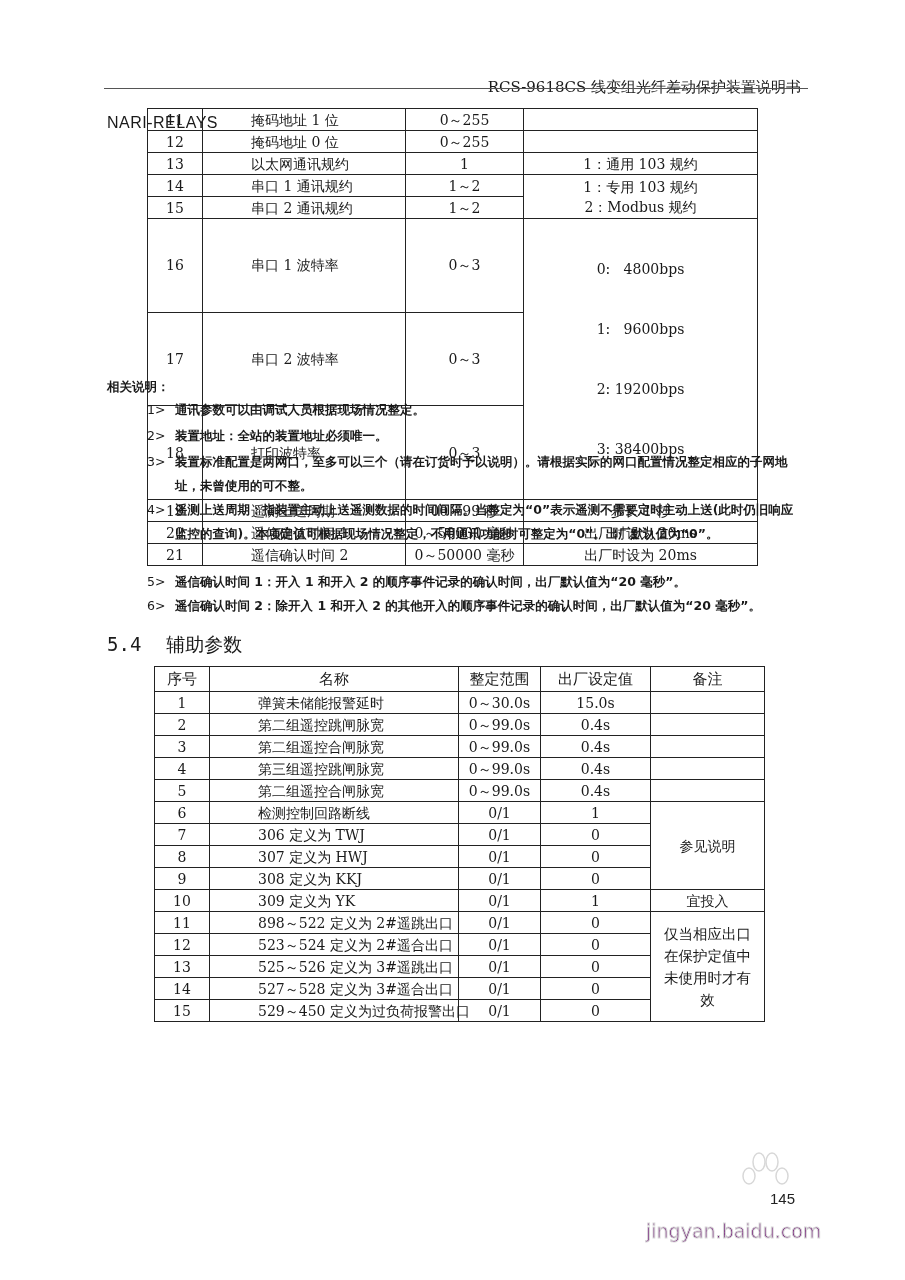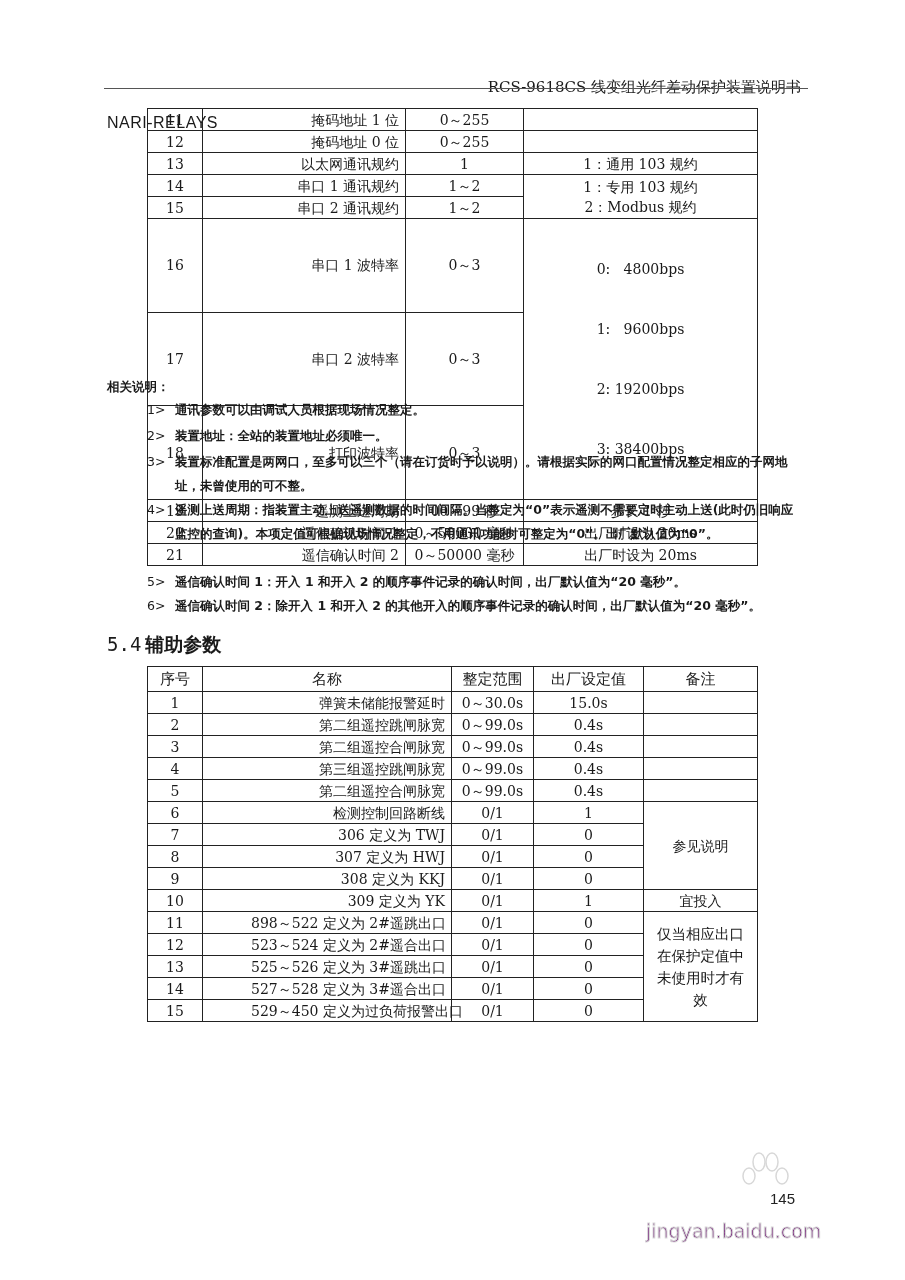--- a/index.html
+++ b/index.html
@@ -6,38 +6,38 @@
   body { width: 905px; height: 1280px; position: relative; overflow: hidden;
          font-family: "DejaVu Serif", "Liberation Serif", serif; color: #1a1a1a; }
   .hdr-left { position: absolute; left: 107px; top: 66px; font-family: "Liberation Sans", "DejaVu Sans", sans-serif;
               font-size: 16px; letter-spacing: 0.5px; margin-top: 48px; }
   .hdr-right { position: absolute; right: 104px; top: 66px; font-size: 15px; margin-top: 12px; }
   .hdr-rule { position: absolute; left: 104px; right: 97px; top: 88px; height: 0; border-top: 1.5px solid #555; }
 
   table { border-collapse: collapse; position: absolute; table-layout: fixed; }
   td, th { border: 1px solid #222; font-size: 14px; font-weight: normal; padding: 0 6px; line-height: 20px; white-space: nowrap; }
   .c { text-align: center; }
-  .l { text-align: right; padding-left: 48px; }
+  .l { text-align: left; padding-left: 48px; }
 
   #tbl1 { left: 147px; top: 108px; width: 610px; }
   #tbl1 td { height: 21px; }
   #tbl1 tr.tall td { height: 31px; }
 
   .notes-title { position: absolute; left: 107px; top: 379px; font-size: 12.5px; font-weight: bold;
                  font-family: Liberation Serif, serif; }
   .note { position: absolute; left: 147px; width: 655px; font-size: 12.5px; font-weight: bold;
           font-family: "DejaVu Sans", "Liberation Sans", sans-serif; line-height: 24px; }
   .note .num { position: absolute; left: 0; width: 24px; font-weight: normal; }
   .note .txt { margin-left: 28px; display: block; }
 
   .section { position: absolute; left: 107px; top: 632px; font-size: 19px; }
   .section .sec-num { font-family: "DejaVu Sans Mono", "Liberation Mono", monospace; font-weight: normal; }
-  .section .sec-title { font-family: "DejaVu Sans", "Liberation Sans", sans-serif; font-weight: bold; margin-left: 4px; }
-
-  #tbl2 { left: 147px; top: 666px; width: 610px; border-radius: 10px; }
+  .section .sec-title { font-family: "DejaVu Sans", "Liberation Sans", sans-serif; font-weight: normal; margin-left: 25px; }
+
+  #tbl2 { left: 154px; top: 666px; width: 610px; border-radius: 10px; }
   #tbl2 td { height: 21px; }
   #tbl2 .hd td { font-size: 15px; height: 24px; }
   .wrap { white-space: normal !important; line-height: 22px !important; text-align: center; padding: 0 8px; font-size: 14.5px; }
 
   .watermark { position: absolute; left: 640px; top: 1150px; width: 230px; height: 110px; color: #e3e3e3;
                font-family: "DejaVu Sans", sans-serif; }
   .wm-logo { position: absolute; left: 8px; top: 18px; font-size: 38px; font-weight: bold; letter-spacing: 1px;
              color: #ffffff; -webkit-text-stroke: 1.5px #d8d8d8; }
   .wm-paw { position: absolute; left: 95px; top: 0px; width: 60px; height: 40px; }
   .wm-url { position: absolute; left: 6px; top: 70px; font-size: 19px; color: #701a75; -webkit-text-stroke: 1px #d8d8d8; }

